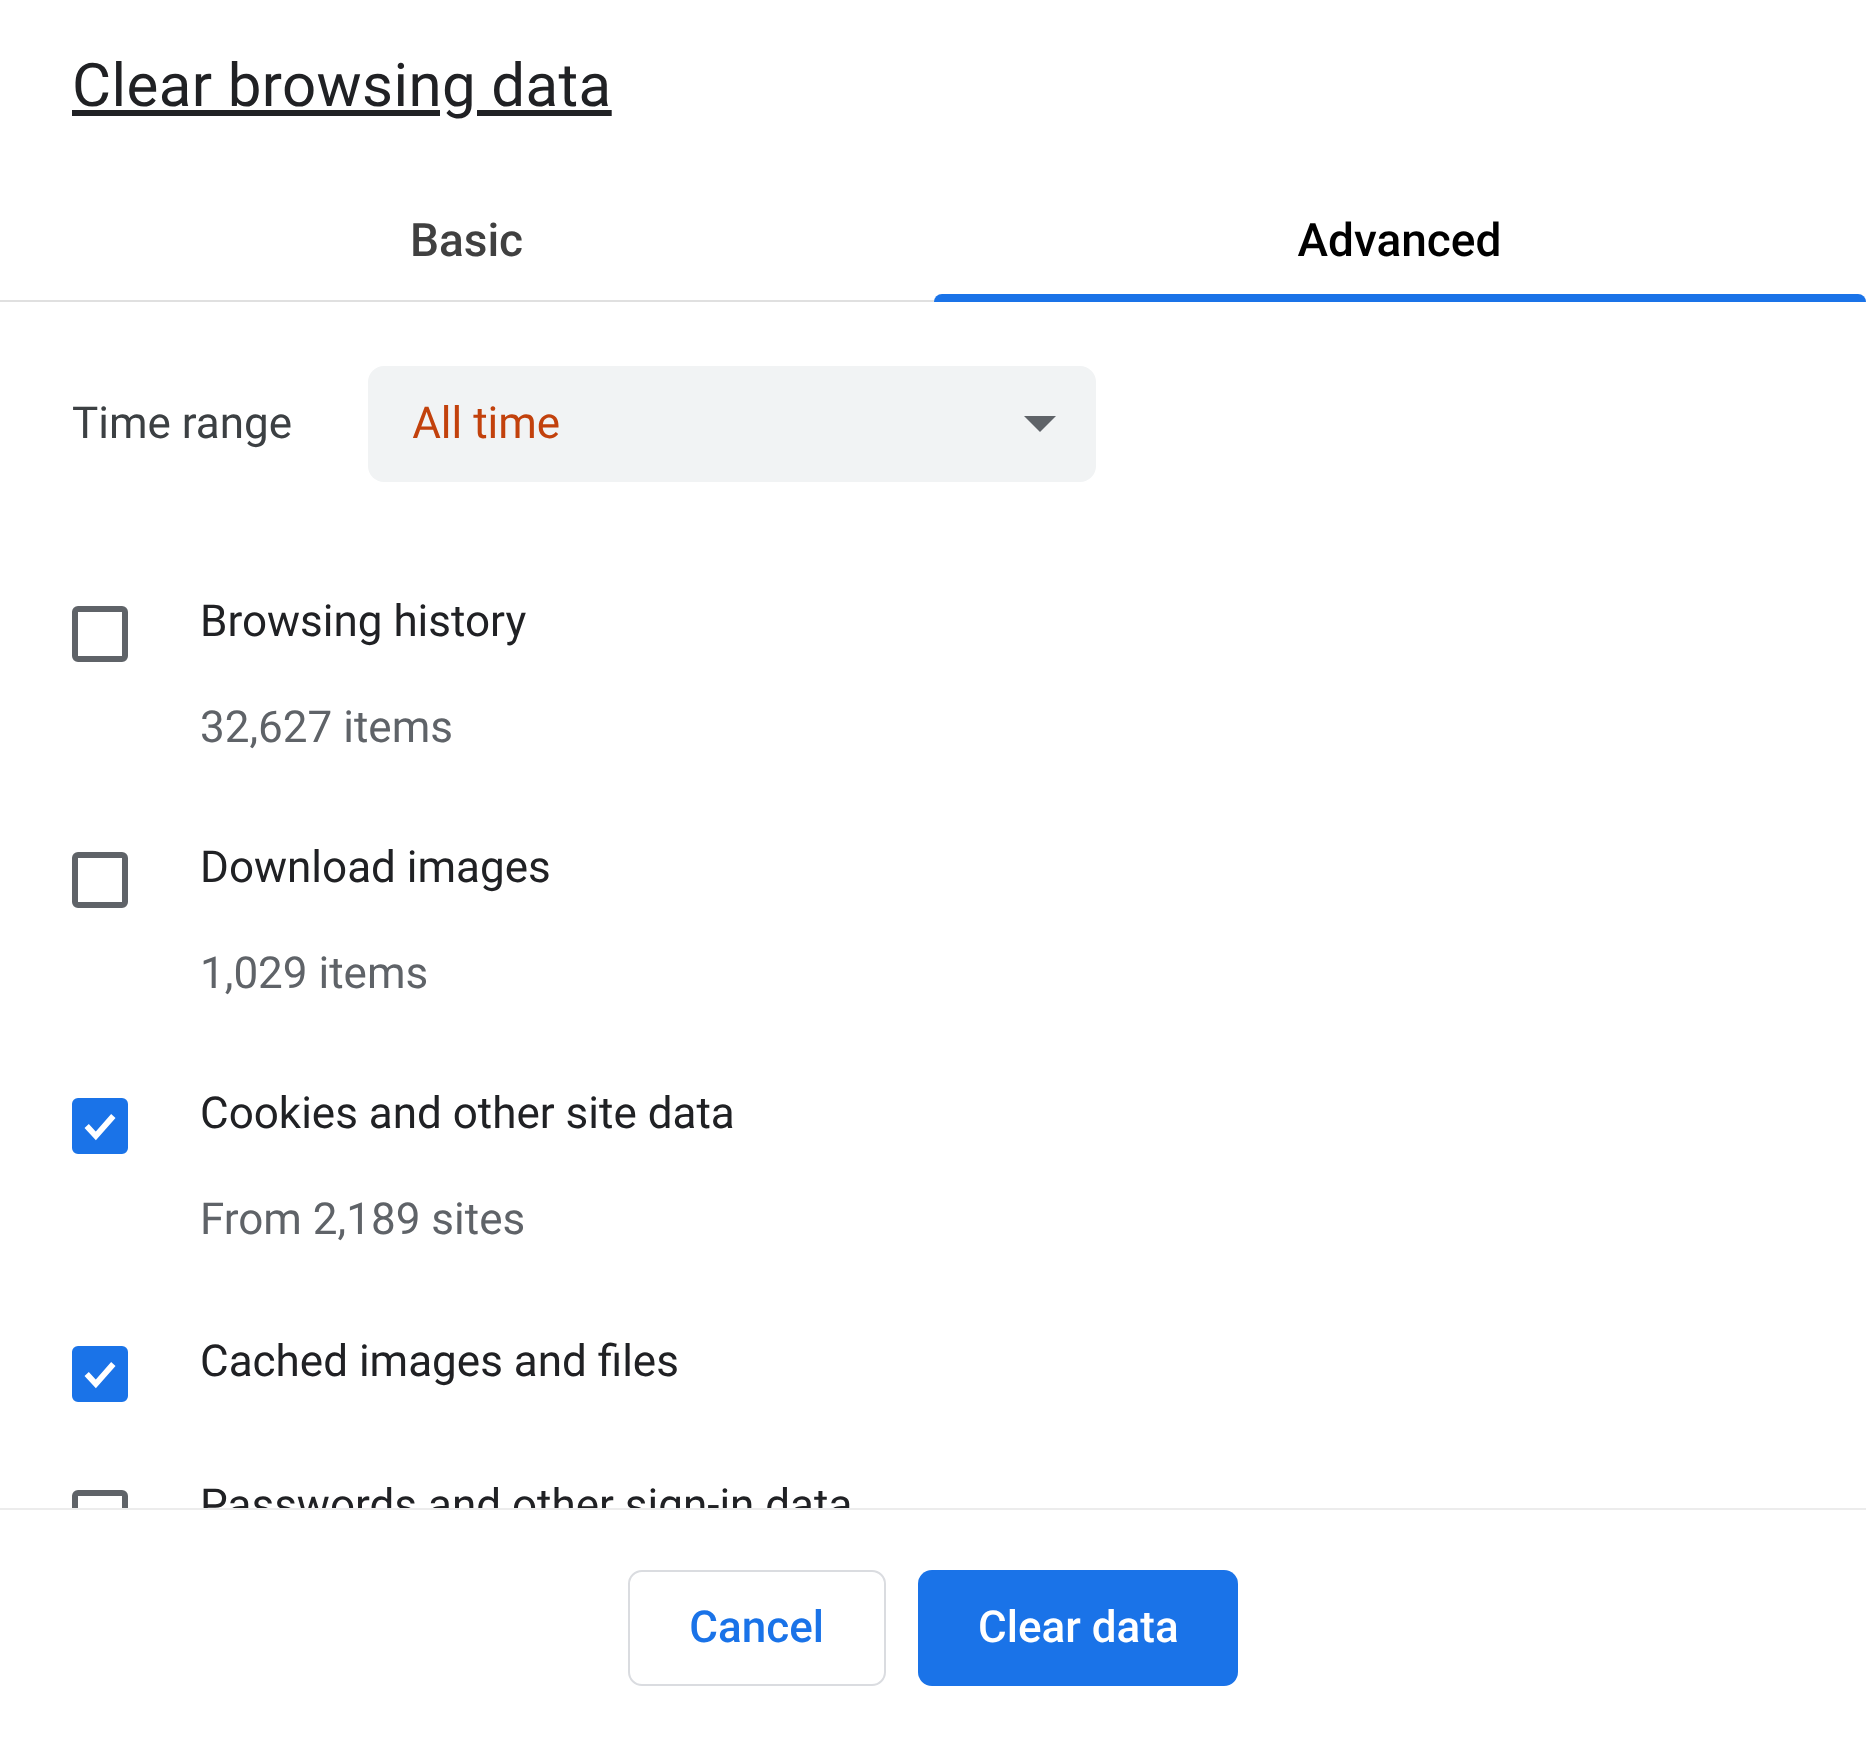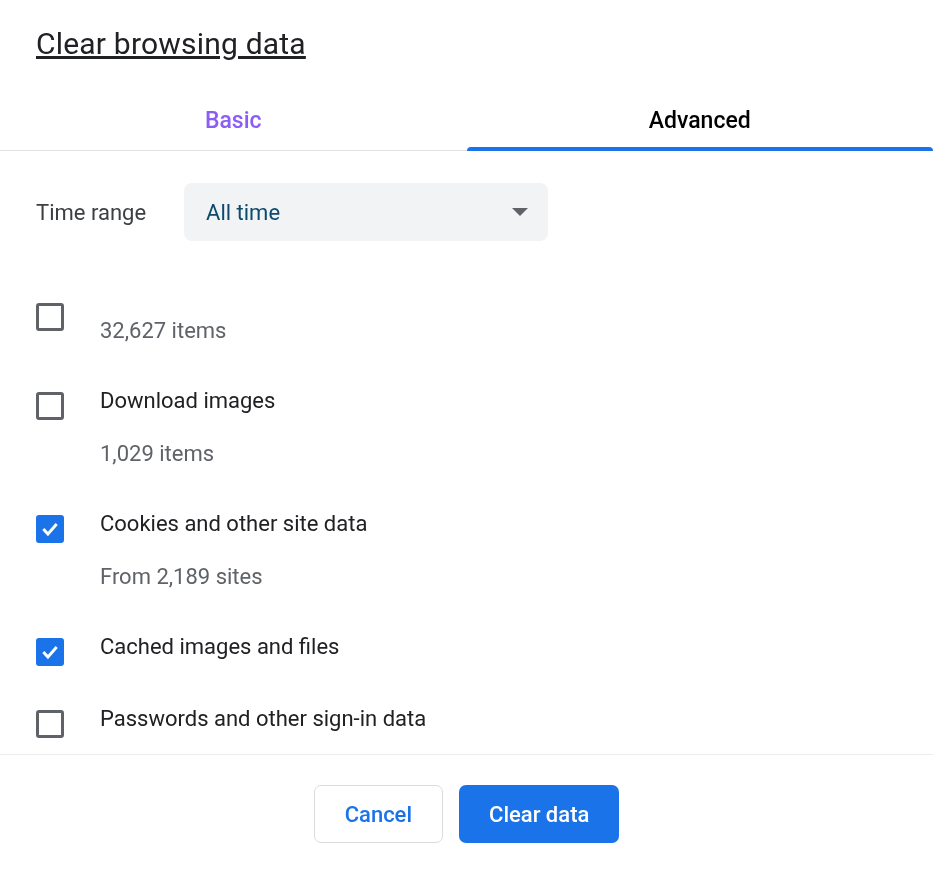--- a/index.html
+++ b/index.html
@@ -33,21 +33,21 @@
     width: 100%;
     border-bottom: 1px solid #e0e0e0;
     margin-top: 22px;
   }
   .tab {
     flex: 1;
     text-align: center;
     padding: 14px 0 16px 0;
     font-size: 23px;
     font-weight: 500;
-    color: #8b5cf6;
+    color: #404040;
     cursor: pointer;
     position: relative;
   }
   .tab.active {
     color: #000000;
   }
   .tab.active::after {
     content: "";
     position: absolute;
     left: 0; right: 0; bottom: -1px;
@@ -75,21 +75,21 @@
   .select {
     display: flex;
     align-items: center;
     justify-content: space-between;
     width: 364px;
     height: 58px;
     background: #f1f3f4;
     border-radius: 8px;
     padding: 0 20px 0 22px;
     font-size: 22px;
-    color: #0c4a6e;
+    color: #c2410c;
     cursor: pointer;
   }
   .chevron {
     width: 0; height: 0;
     border-left: 8px solid transparent;
     border-right: 8px solid transparent;
     border-top: 8px solid #5f6368;
   }
   .options {
     display: flex;
@@ -198,20 +198,21 @@
         <span>All time</span>
         <span class="chevron"></span>
       </div>
     </div>
 
     <div class="options" id="options-container">
 
     <div class="option">
           <div class="checkbox"></div>
           <div class="option-text">
+            <div class="option-title">Browsing history</div>
             <div class="option-sub">32,627 items</div>
           </div>
         </div>
         <div class="option">
           <div class="checkbox"></div>
           <div class="option-text">
             <div class="option-title">Download images</div>
             <div class="option-sub">1,029 items</div>
           </div>
         </div>

